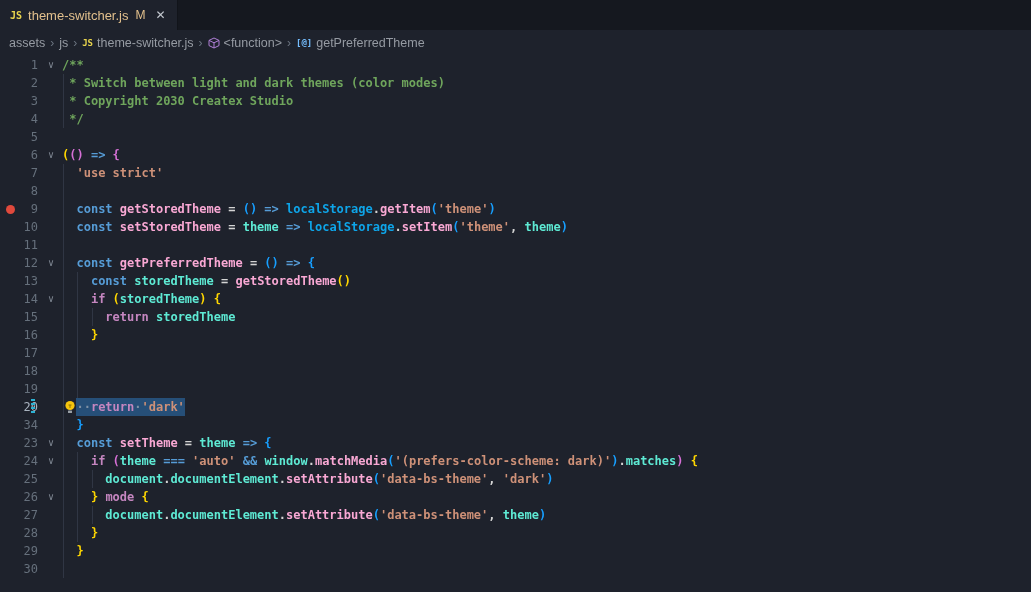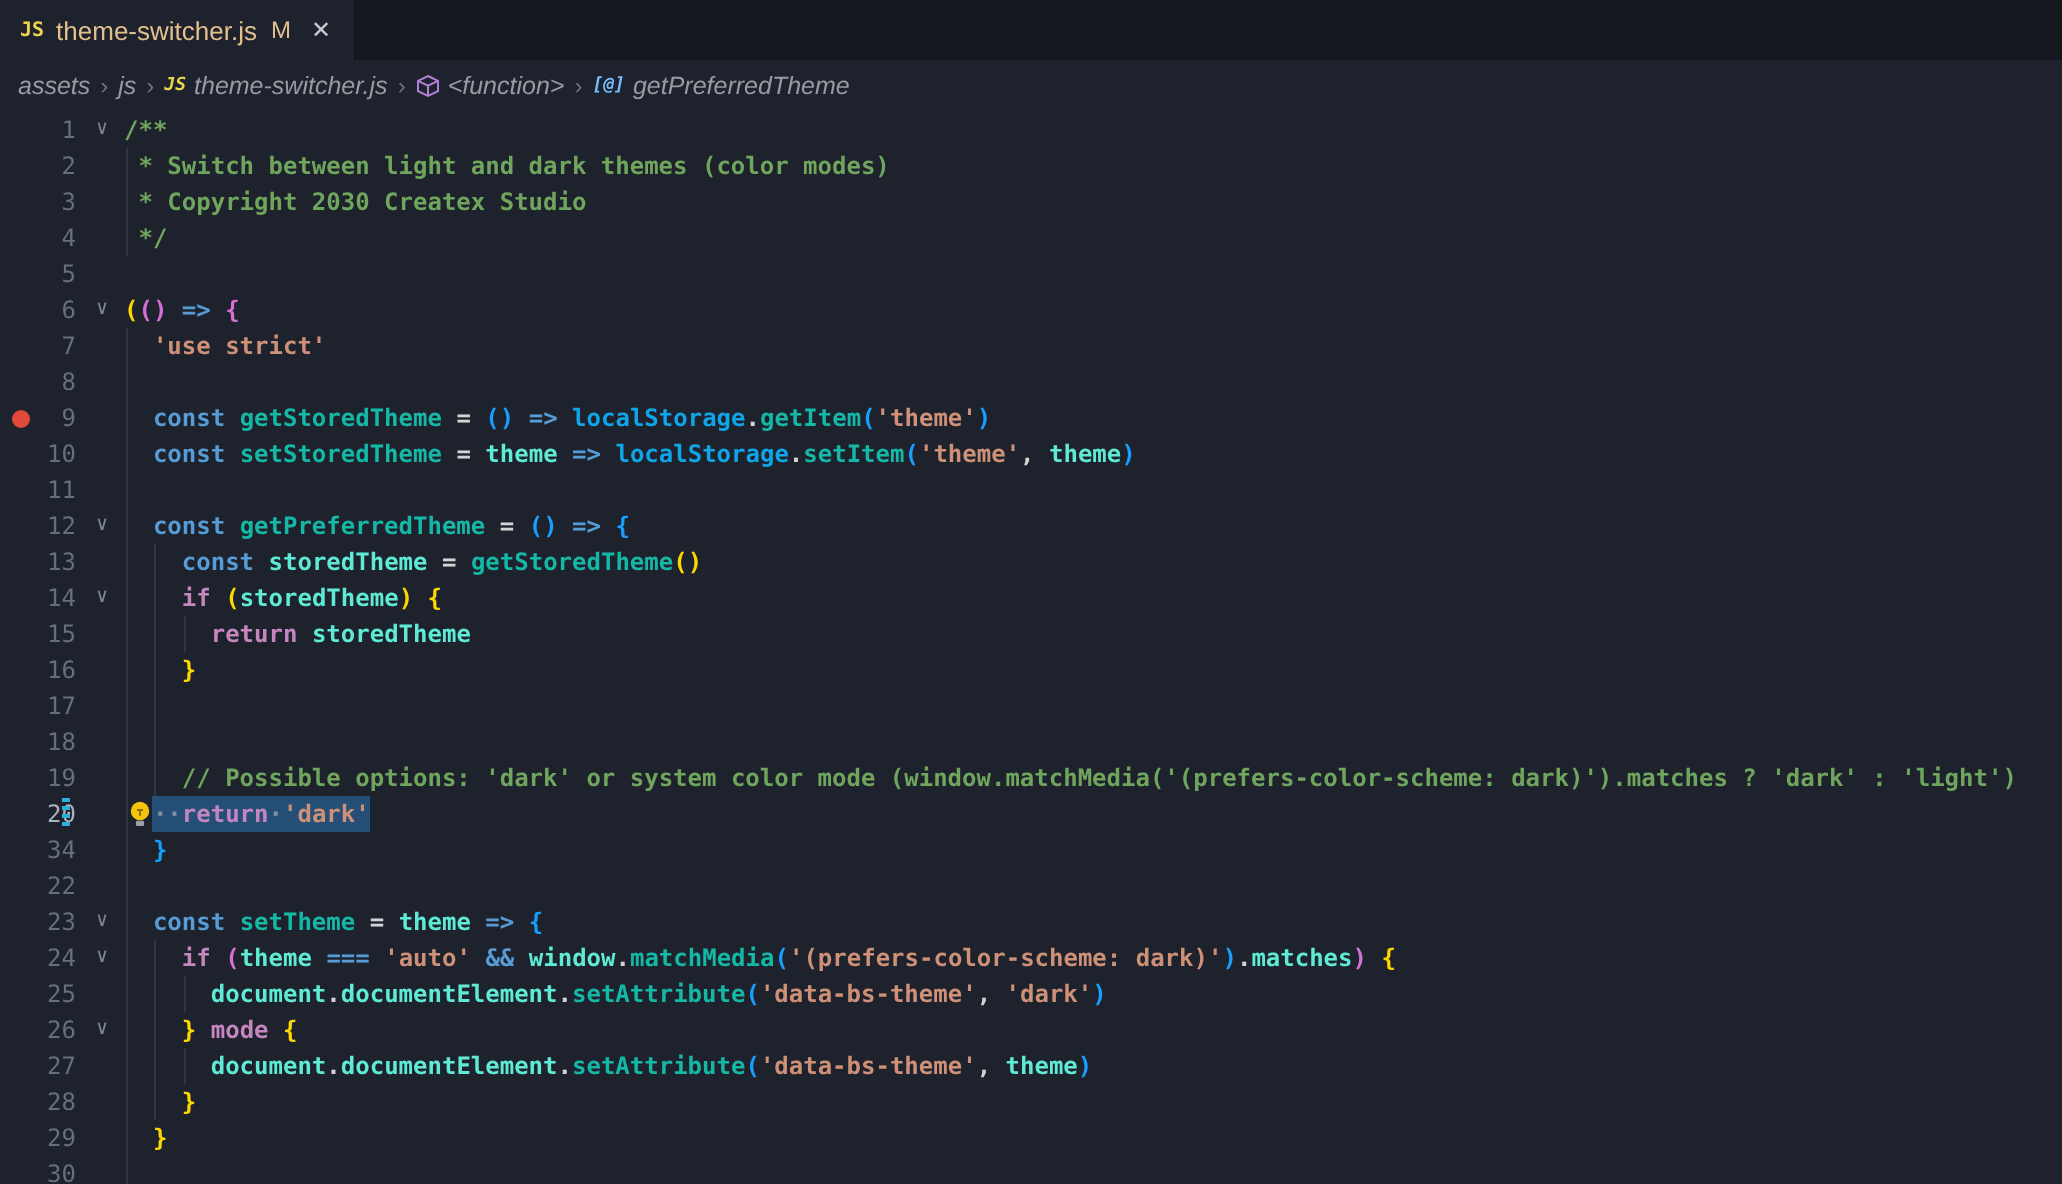--- a/index.html
+++ b/index.html
@@ -9,21 +9,21 @@
   
   .tabbar { height:30px; background:#15181f; display:flex; align-items:stretch; }
   .tab { display:flex; align-items:center; background:#1e222c; padding:0 10px 0 10px; min-width:178px; border-right:1px solid #11141a; cursor:pointer; }
   .tab-js-icon { color:#e8d44d; font-weight:bold; font-size:10px; font-family:"DejaVu Sans Mono", monospace; margin-right:6px; }
   .tab-title { color:#e2c08d; font-size:13px; }
   .tab-badge { color:#e2c08d; font-size:12px; margin-left:7px; }
   .tab-close { color:#c5cad1; font-size:12px; margin-left:10px; cursor:pointer; }
 
   
   .breadcrumbs { height:26px; display:flex; align-items:center; padding-left:9px; background:#1e222c; font-size:12.5px; color:#969ba3; }
-  .crumb { display:flex; align-items:center; cursor:pointer;font-style:italic; }
+  .crumb { display:flex; align-items:center; cursor:pointer; }
   .crumb-sep { color:#6b7480; margin:0 5px; font-size:12px; }
   .crumb-icon { margin-right:4px; display:inline-flex; align-items:center; }
   .crumb-js { color:#e8d44d; font-weight:bold; font-size:9px; font-family:"DejaVu Sans Mono", monospace; }
   .crumb-method { color:#75beff; font-size:9px; font-weight:bold; font-family:"DejaVu Sans Mono", monospace; }
 
   
   .editor { position:relative; font-family:"DejaVu Sans Mono", monospace; font-size:12px; font-weight:bold; }
   .line { position:relative; height:18px; line-height:18px; white-space:pre; }
   .ln { position:absolute; left:0; top:0; width:38px; text-align:right; color:#66707c; font-weight:normal; font-size:12px; cursor:pointer; }
   .ln.active { color:#a9b3bf; }
@@ -32,21 +32,21 @@
   .guide { position:absolute; top:0; width:1px; height:18px; background:#303644; }
   .bp { position:absolute; left:6px; top:4.5px; width:9px; height:9px; border-radius:50%; background:#e0493c; cursor:pointer; }
   .modmark { position:absolute; left:31px; top:1px; width:4px; height:16px;
              background:repeating-linear-gradient(180deg,#2bb2d4 0 2px, transparent 2px 4px); }
   .bulb { position:absolute; left:64px; top:2px; cursor:pointer; }
 
   
   .t-c  { color:#6fa55c; }   
   .t-kb { color:#569cd6; }   
   .t-kp { color:#c586c0; }   
-  .t-fn { color:#14b8a6; }   
+  .t-fn { color:#f9a8d4; }   
   .t-v  { color:#5eead4; }   
   .t-s  { color:#ce9178; }   
   .t-op { color:#d4d4d4; }   
   .t-bg { color:#ffd700; }   
   .t-bp { color:#d670d6; }   
   .t-bb { color:#179fff; }   
   .t-w  { color:#0ea5e9; }   
   .t-dot{ color:#8091a5; }   
   .t-plain { color:#d4d4d4; }
   .sel { background:#264f78; padding:2px 0; }
@@ -106,28 +106,27 @@
       <div class="line"><span class="ln">9</span><span class="bp"></span><span class="guide" style="left: 62.5px;"></span><span class="code"><span class="t-plain">  </span><span class="t-kb">const</span><span class="t-plain"> </span><span class="t-fn">getStoredTheme</span><span class="t-plain"> </span><span class="t-op">=</span><span class="t-plain"> </span><span class="t-bb">()</span><span class="t-plain"> </span><span class="t-kb">=&gt;</span><span class="t-plain"> </span><span class="t-w">localStorage</span><span class="t-op">.</span><span class="t-fn">getItem</span><span class="t-bb">(</span><span class="t-s">'theme'</span><span class="t-bb">)</span></span></div>
       <div class="line"><span class="ln">10</span><span class="guide" style="left: 62.5px;"></span><span class="code"><span class="t-plain">  </span><span class="t-kb">const</span><span class="t-plain"> </span><span class="t-fn">setStoredTheme</span><span class="t-plain"> </span><span class="t-op">=</span><span class="t-plain"> </span><span class="t-v">theme</span><span class="t-plain"> </span><span class="t-kb">=&gt;</span><span class="t-plain"> </span><span class="t-w">localStorage</span><span class="t-op">.</span><span class="t-fn">setItem</span><span class="t-bb">(</span><span class="t-s">'theme'</span><span class="t-op">, </span><span class="t-v">theme</span><span class="t-bb">)</span></span></div>
       <div class="line"><span class="ln">11</span><span class="guide" style="left: 62.5px;"></span><span class="code"></span></div>
       <div class="line"><span class="ln">12</span><span class="fold">∨</span><span class="guide" style="left: 62.5px;"></span><span class="code"><span class="t-plain">  </span><span class="t-kb">const</span><span class="t-plain"> </span><span class="t-fn">getPreferredTheme</span><span class="t-plain"> </span><span class="t-op">=</span><span class="t-plain"> </span><span class="t-bb">()</span><span class="t-plain"> </span><span class="t-kb">=&gt;</span><span class="t-plain"> </span><span class="t-bb">{</span></span></div>
       <div class="line"><span class="ln">13</span><span class="guide" style="left: 62.5px;"></span><span class="guide" style="left: 77px;"></span><span class="code"><span class="t-plain">    </span><span class="t-kb">const</span><span class="t-plain"> </span><span class="t-v">storedTheme</span><span class="t-plain"> </span><span class="t-op">=</span><span class="t-plain"> </span><span class="t-fn">getStoredTheme</span><span class="t-bg">()</span></span></div>
       <div class="line"><span class="ln">14</span><span class="fold">∨</span><span class="guide" style="left: 62.5px;"></span><span class="guide" style="left: 77px;"></span><span class="code"><span class="t-plain">    </span><span class="t-kp">if</span><span class="t-plain"> </span><span class="t-bg">(</span><span class="t-v">storedTheme</span><span class="t-bg">)</span><span class="t-plain"> </span><span class="t-bg">{</span></span></div>
       <div class="line"><span class="ln">15</span><span class="guide" style="left: 62.5px;"></span><span class="guide" style="left: 77px;"></span><span class="guide" style="left: 91.5px;"></span><span class="code"><span class="t-plain">      </span><span class="t-kp">return</span><span class="t-plain"> </span><span class="t-v">storedTheme</span></span></div>
       <div class="line"><span class="ln">16</span><span class="guide" style="left: 62.5px;"></span><span class="guide" style="left: 77px;"></span><span class="code"><span class="t-plain">    </span><span class="t-bg">}</span></span></div>
       <div class="line"><span class="ln">17</span><span class="guide" style="left: 62.5px;"></span><span class="guide" style="left: 77px;"></span><span class="code"></span></div>
       <div class="line"><span class="ln">18</span><span class="guide" style="left: 62.5px;"></span><span class="guide" style="left: 77px;"></span></div>
-      <div class="line"><span class="ln">19</span><span class="guide" style="left: 62.5px;"></span><span class="guide" style="left: 77px;"></span><span class="code"><span class="t-plain">    </span><span class="t-c">// Possible options: 'dark' or system color mode (window.matchMedia('(prefers-color-scheme: dark)').matches ? 'dark' : 'light')</span></span></div>
+      <div class="line"><span class="ln">19</span><span class="guide" style="left: 62.5px;"></span><span class="guide" style="left: 77px;"></span><span class="code"><span class="t-plain">    </span></span></div>
       <div class="line"><span class="ln active">20</span><span class="modmark"></span><span class="guide" style="left: 62.5px;"></span><span class="bulb"><svg width="12" height="14" viewBox="0 0 12 14">
             <circle cx="6" cy="5.5" r="4.6" fill="#f5c50e"></circle>
             <rect x="4" y="10.4" width="4" height="2.6" rx="0.5" fill="#9aa0a6"></rect>
             <path d="M4.5 5 h3 M6 5 v3" stroke="#8a6d00" stroke-width="0.9" fill="none"></path>
           </svg></span><span class="code"><span class="t-plain">  </span><span class="t-dot sel">··</span><span class="t-kp sel">return</span><span class="t-dot sel">·</span><span class="t-s sel">'dark'</span></span></div>
       <div class="line"><span class="ln">34</span><span class="guide" style="left: 62.5px;"></span><span class="code"><span class="t-plain">  </span><span class="t-bb">}</span></span></div>
-      <div class="line"><span class="ln">22</span><span class="guide" style="left: 62.5px;"></span><span class="code"></span></div>
       <div class="line"><span class="ln">23</span><span class="fold">∨</span><span class="guide" style="left: 62.5px;"></span><span class="code"><span class="t-plain">  </span><span class="t-kb">const</span><span class="t-plain"> </span><span class="t-fn">setTheme</span><span class="t-plain"> </span><span class="t-op">=</span><span class="t-plain"> </span><span class="t-v">theme</span><span class="t-plain"> </span><span class="t-kb">=&gt;</span><span class="t-plain"> </span><span class="t-bb">{</span></span></div>
       <div class="line"><span class="ln">24</span><span class="fold">∨</span><span class="guide" style="left: 62.5px;"></span><span class="guide" style="left: 77px;"></span><span class="code"><span class="t-plain">    </span><span class="t-kp">if</span><span class="t-plain"> </span><span class="t-bp">(</span><span class="t-v">theme</span><span class="t-plain"> </span><span class="t-kb">===</span><span class="t-plain"> </span><span class="t-s">'auto'</span><span class="t-plain"> </span><span class="t-kb">&amp;&amp;</span><span class="t-plain"> </span><span class="t-v">window</span><span class="t-op">.</span><span class="t-fn">matchMedia</span><span class="t-bb">(</span><span class="t-s">'(prefers-color-scheme: dark)'</span><span class="t-bb">)</span><span class="t-op">.</span><span class="t-v">matches</span><span class="t-bp">)</span><span class="t-plain"> </span><span class="t-bg">{</span></span></div>
       <div class="line"><span class="ln">25</span><span class="guide" style="left: 62.5px;"></span><span class="guide" style="left: 77px;"></span><span class="guide" style="left: 91.5px;"></span><span class="code"><span class="t-plain">      </span><span class="t-v">document</span><span class="t-op">.</span><span class="t-v">documentElement</span><span class="t-op">.</span><span class="t-fn">setAttribute</span><span class="t-bb">(</span><span class="t-s">'data-bs-theme'</span><span class="t-op">, </span><span class="t-s">'dark'</span><span class="t-bb">)</span></span></div>
       <div class="line"><span class="ln">26</span><span class="fold">∨</span><span class="guide" style="left: 62.5px;"></span><span class="guide" style="left: 77px;"></span><span class="code"><span class="t-plain">    </span><span class="t-bg">}</span><span class="t-plain"> </span><span class="t-kp">mode</span><span class="t-plain"> </span><span class="t-bg">{</span></span></div>
       <div class="line"><span class="ln">27</span><span class="guide" style="left: 62.5px;"></span><span class="guide" style="left: 77px;"></span><span class="guide" style="left: 91.5px;"></span><span class="code"><span class="t-plain">      </span><span class="t-v">document</span><span class="t-op">.</span><span class="t-v">documentElement</span><span class="t-op">.</span><span class="t-fn">setAttribute</span><span class="t-bb">(</span><span class="t-s">'data-bs-theme'</span><span class="t-op">, </span><span class="t-v">theme</span><span class="t-bb">)</span></span></div>
       <div class="line"><span class="ln">28</span><span class="guide" style="left: 62.5px;"></span><span class="guide" style="left: 77px;"></span><span class="code"><span class="t-plain">    </span><span class="t-bg">}</span></span></div>
       <div class="line"><span class="ln">29</span><span class="guide" style="left: 62.5px;"></span><span class="code"><span class="t-plain">  </span><span class="t-bg">}</span></span></div>
       <div class="line"><span class="ln">30</span><span class="guide" style="left: 62.5px;"></span><span class="code"></span></div>
     </div>
 

